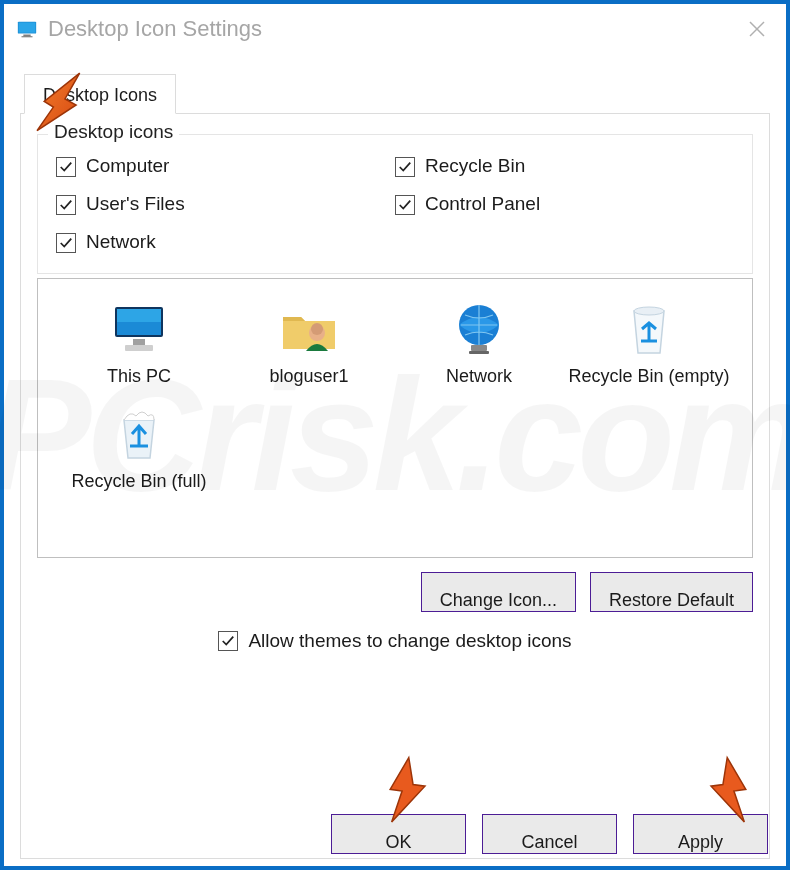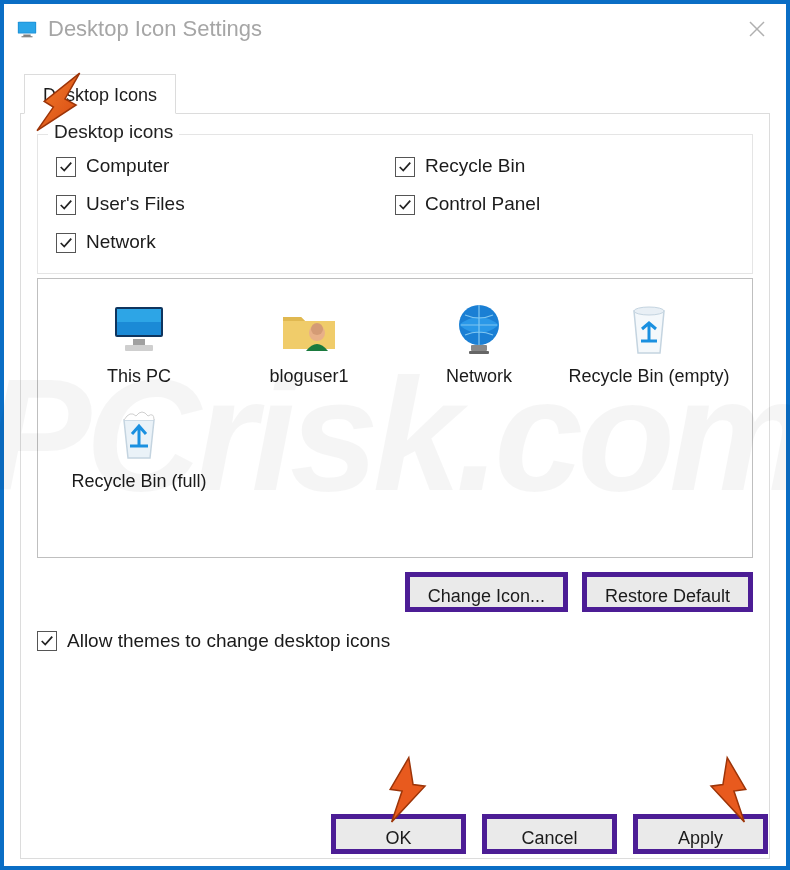--- a/index.html
+++ b/index.html
@@ -21,22 +21,22 @@
   .checkbox-row { display: flex; align-items: flex-end; margin: 6px 0 16px 0; }
   .cbx { width: 20px; height: 20px; border: 1px solid #555; display: inline-flex; align-items: center; justify-content: center; margin-right: 10px; cursor: pointer; }
   .cbx svg { width: 14px; height: 14px; }
   .cbx-label { font-size: 19px; color: #1b1b1b; }
   .icon-box { border: 1px solid #bfbfbf; background: #ffffff; margin-top: 4px; padding: 18px 12px 8px 16px; min-height: 280px; }
   .icon-grid { display: flex; flex-wrap: wrap; gap: 0; }
   .icon-item { width: 170px; text-align: center; margin-bottom: 14px; cursor: pointer; }
   .icon-glyph { height: 64px; display: flex; align-items: center; justify-content: center; }
   .icon-label { font-size: 18px; color: #1b1b1b; margin-top: 4px; line-height: 1.25; }
   .btn-row { display: flex; justify-content: flex-end; gap: 14px; margin-top: 14px; }
-  .btn { height: 40px; padding: 0 18px; border: 5px solid #4c1d95; background: #eaeaea; font-size: 18px; color: #1b1b1b; cursor: pointer; min-width: 150px; text-align: center; line-height: 38px; }
-  .allow-row { display: flex; align-items: center; margin-top: 18px; }
+  .btn { height: 40px; padding: 8px 18px; border: 1px solid #4c1d95; background: #eaeaea; font-size: 18px; color: #1b1b1b; cursor: pointer; min-width: 150px; text-align: center; line-height: 38px; }
+  .allow-row { display: flex; align-items: center; margin-top: 18px; justify-content: center; }
   .footer-btns { position: absolute; right: 18px; bottom: 12px; display: flex; gap: 16px; }
   .footer-btns .btn { min-width: 135px; }
   .arrow { position: absolute; z-index: 50; pointer-events: none; }
   .watermark { position: absolute; inset: 0; display: flex; align-items: center; justify-content: center; pointer-events: none; }
   .watermark-text { font-size: 160px; font-weight: 900; font-style: italic; color: rgba(0,0,0,0.04); letter-spacing: -6px; white-space: nowrap; }
 </style>
 </head>
 <body>
 
 <div class="outer-border">

